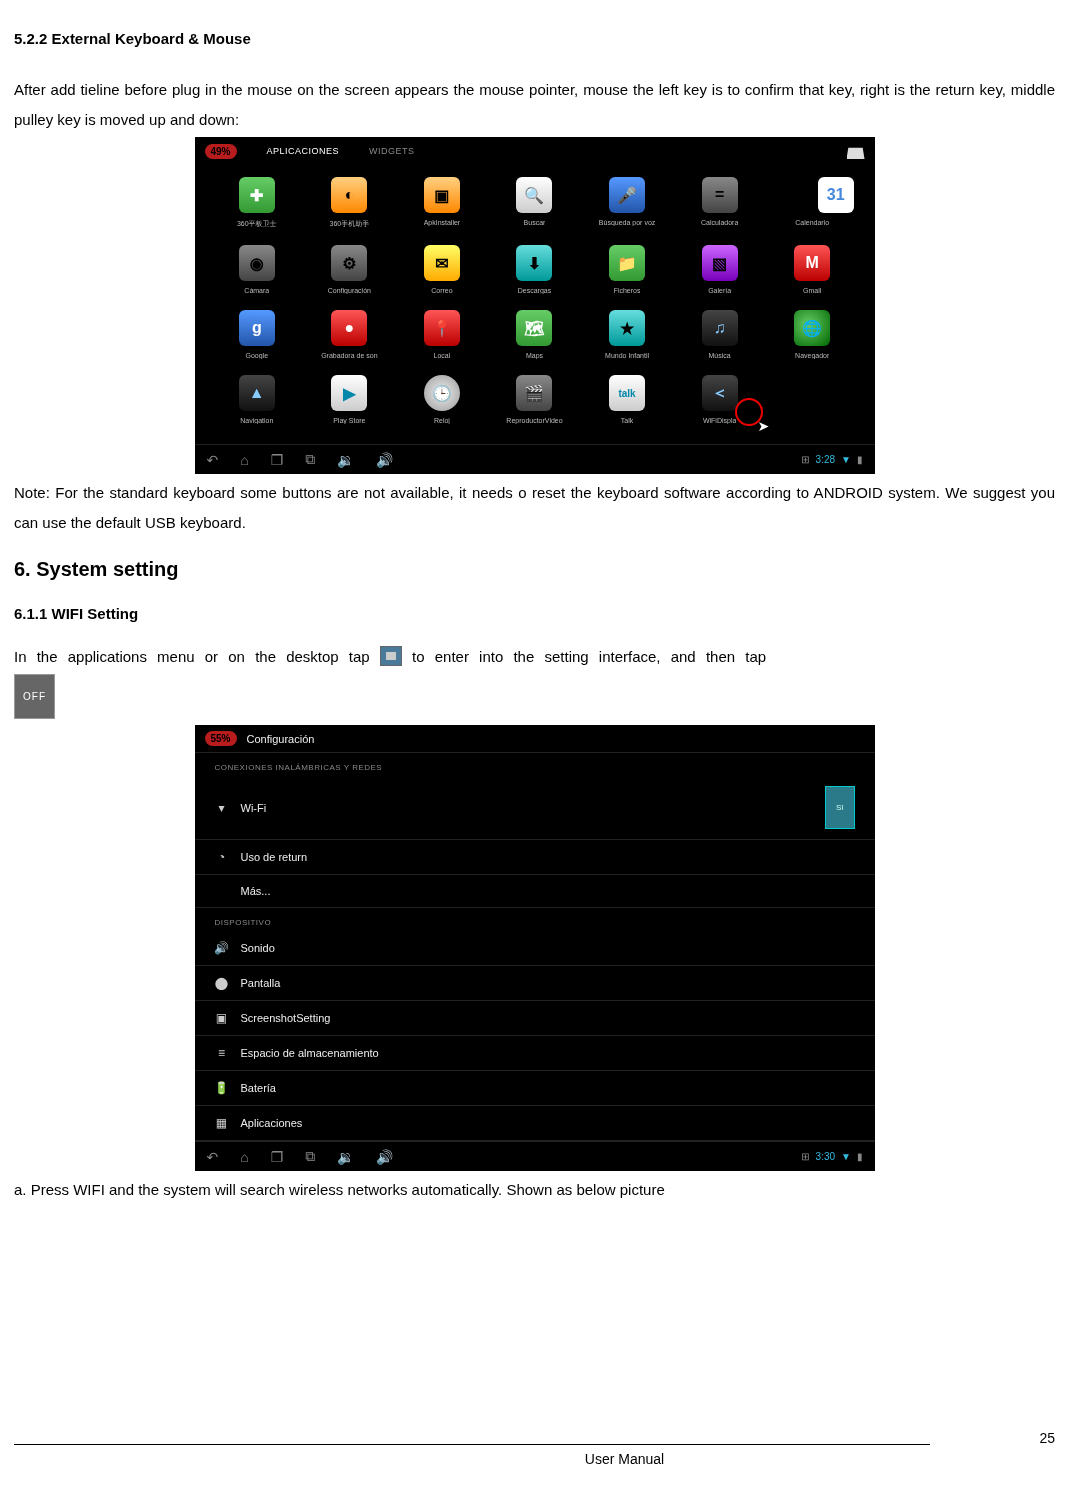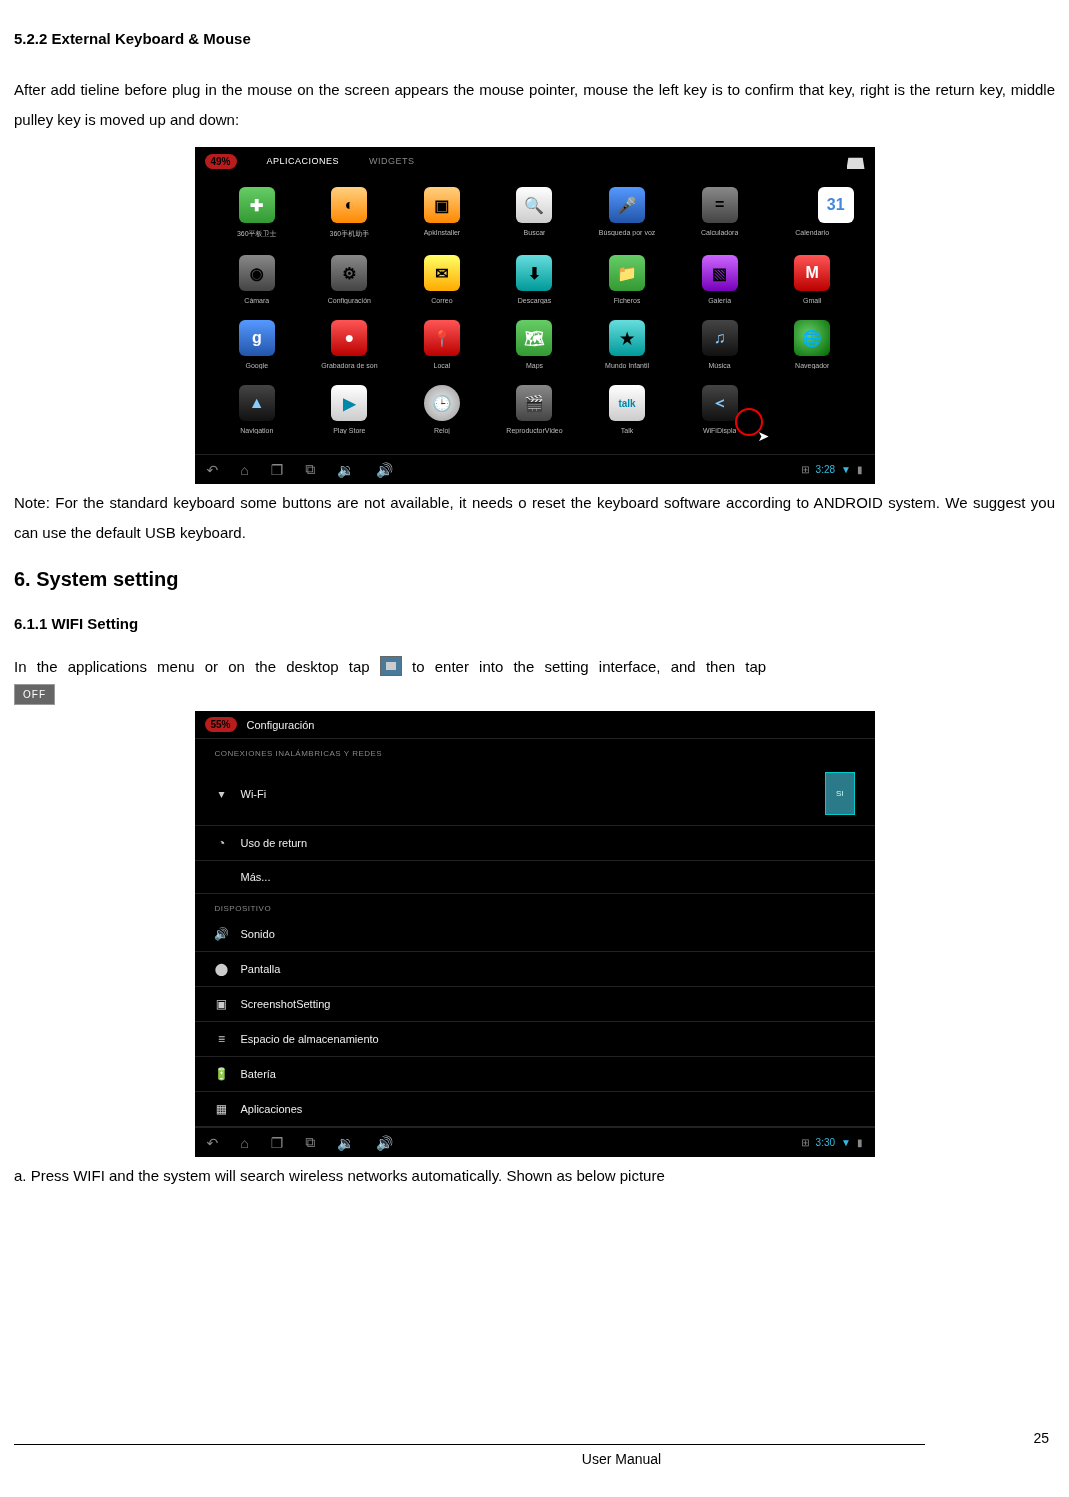--- a/index.html
+++ b/index.html
@@ -10,21 +10,21 @@
     background: #fff;
     width: 1069px;
     min-height: 1497px;
     padding: 30px 14px 20px 14px;
     position: relative;
   }
   .heading-sub { font-weight: bold; font-size: 15px; margin-bottom: 28px; }
   .heading-main { font-weight: bold; font-size: 20px; margin: 20px 0 24px 0; }
   .para { font-size: 15px; line-height: 2.0; text-align: justify; }
   .para-wide { font-size: 15px; line-height: 2.0; text-align: justify; word-spacing: 6px; }
-  .para-top { margin-bottom: 12px; }
+  .para-top { margin-bottom: 2px; }
   .screenshot-wrap { text-align: center; margin: 0 0 4px 0; }
   .android-shot {
     display: inline-block;
     width: 680px;
     background: #000;
     position: relative;
     text-align: left;
     font-family: Arial, sans-serif;
   }
   .shot-top {
@@ -98,21 +98,21 @@
   }
   .inline-icon::after {
     content: "";
     position: absolute;
     left: 5px; top: 5px; width: 10px; height: 8px;
     background: #ccc;
   }
   .off-chip {
     display: inline-block;
     background: #666; color: #fff;
-    font-size: 10px; padding: 4px 8px;
+    font-size: 10px; padding: 16px 8px;
     border: 1px solid #999;
     margin-top: 2px;
     letter-spacing: 1px;
   }
 
   .settings-shot {
     display: inline-block;
     width: 680px;
     background: #000;
     text-align: left;
@@ -142,21 +142,21 @@
     border: 1px solid #0cc;
   }
   .settings-nav {
     display: flex; align-items: center; gap: 22px;
     padding: 6px 12px;
     border-top: 1px solid #222;
   }
 
   .footer {
     position: absolute;
-    bottom: 30px; left: 14px; right: 20px;
+    bottom: 30px; left: 14px; right: 14px;
   }
   .footer-line {
     border-top: 1px solid #000;
     margin: 0 0 6px 0;
     width: 88%;
   }
   .footer-row { display: flex; align-items: baseline; }
   .footer-center { flex: 1; text-align: center; font-size: 14px; padding-left: 180px; }
   .footer-page { font-size: 14px; position: absolute; right: 0; top: -14px; }
 

